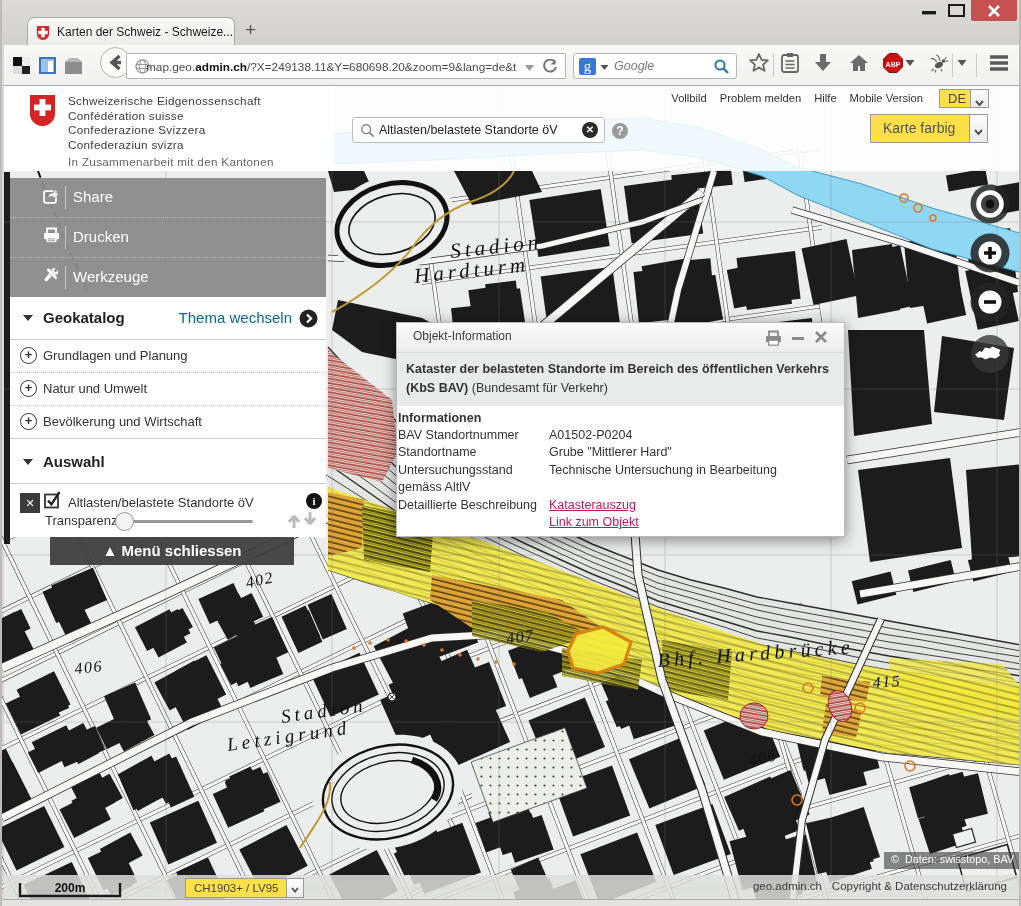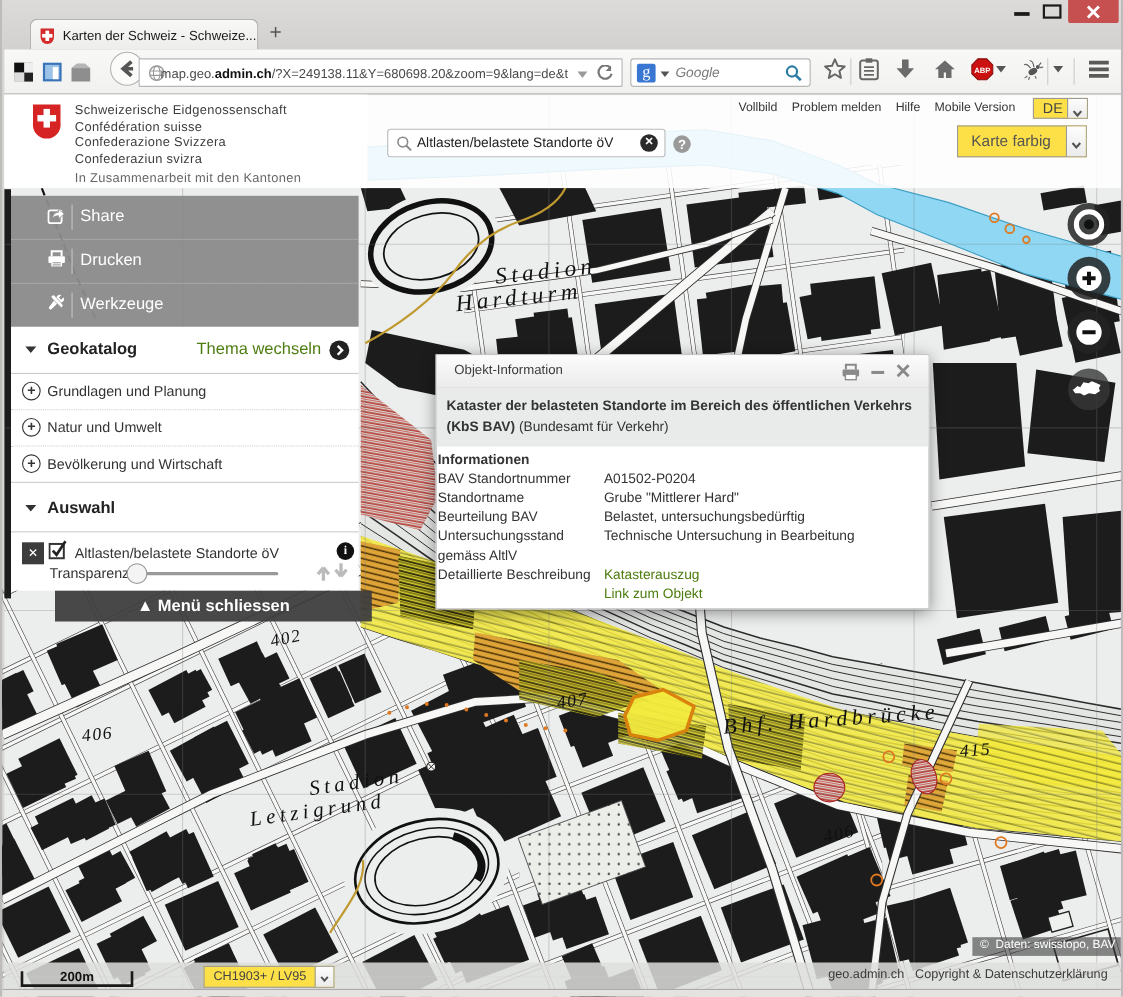--- a/index.html
+++ b/index.html
@@ -47,25 +47,25 @@
 
 #popup{position:absolute;left:392px;top:236px;width:447px;background:#fff;border:1px solid #bbb;box-shadow:0 3px 14px rgba(0,0,0,0.45)}
 #popuphead{height:29px;background:linear-gradient(#fcfcfc,#ebebeb);border-bottom:1px solid #ddd;position:relative}
 #popuphead .t{position:absolute;left:16px;top:6px;font-size:12px;color:#3c3c3c}
 #popuphead .ic{position:absolute;top:7px;color:#8a8a8a}
 #popupsub{background:#e9eaea;padding:7px 12px 8px 9px;font-size:12.5px;color:#333;line-height:1.5}
 #popupbody{padding:5px 0 4px 1px;font-size:12.5px;color:#333}
 .prow{display:flex;line-height:1.4}
 .prow .k{color:#333}
 .prow .k{width:151px;flex:none}
-a.lnk{color:#4d7c0f;}
+a.lnk{color:#be185d;text-decoration:underline}
 
 #attrib{position:absolute;right:2px;top:766px;height:16px;background:rgba(60,60,60,0.6);color:#fff;font-size:10.8px;padding:1px 5px 0 7px}
 #bbar{position:absolute;left:0;top:789px;width:1017px;height:25px;background:rgba(222,223,221,0.85);font-size:11.5px;color:#3a3a3a}
-#menuclose{position:absolute;left:46px;top:451px;width:288px;height:28px;background:rgba(62,62,62,0.95);color:#fff;
+#menuclose{position:absolute;left:46px;top:451px;width:244px;height:28px;background:rgba(62,62,62,0.95);color:#fff;
  font-size:15px;font-weight:bold;text-align:center;line-height:27px}
 </style></head>
 <body>
 <div id="win">
 <div id="mapwrap" style="position:absolute;left:0;top:0;width:1021px;height:906px">
       <svg xmlns="http://www.w3.org/2000/svg" width="1021" height="906" viewBox="0 0 1021 906" style="position:absolute;left:0;top:0">
 <defs>
 <pattern id="hy" width="7" height="7" patternUnits="userSpaceOnUse" patternTransform="rotate(14)">
             <rect width="7" height="7" fill="#f3e93a"></rect>
             <line x1="0" y1="1" x2="7" y2="1" stroke="#50500e" stroke-width="0.8"></line>
@@ -701,21 +701,21 @@
               <path d="M8.2 3.2 a3.4 3.4 0 0 1 4.6 -2 L10.6 3.4 L12.6 5.4 L14.8 3.2 a3.4 3.4 0 0 1 -4.6 4.6 L4 14 a1.5 1.5 0 0 1 -2.1 -2.1 Z" fill="#fff"></path>
               <path d="M3.2 2 L6 1 L14.5 10.5 L13 13 L4.5 4.5 Z" fill="#fff" stroke="#8b8b8b" stroke-width="0.6"></path>
             </svg></span>
           <span class="sep"></span>
           <span class="lbl">Werkzeuge</span>
         </div>
     <div id="cat">
       <div class="cathead">
             <span class="tri" style="position:absolute;left:13px;top:18px"></span>
             <b>Geokatalog</b>
-        <span style="position:absolute;right:34px;top:12px;font-size:15px;color:#4d7c0f">Thema wechseln</span>
+        <span style="position:absolute;right:34px;top:12px;font-size:15px;color:#0369a1">Thema wechseln</span>
         <svg style="position:absolute;right:8px;top:12px" width="19" height="19" viewBox="0 0 19 19">
               <circle cx="9.5" cy="9.5" r="9" fill="#222"></circle>
               <path d="M8 5.5 L12 9.5 L8 13.5" stroke="#fff" stroke-width="2.2" fill="none"></path>
             </svg>
       </div>
       <div class="catitem">
             <span class="plus">+</span>
             <span class="t">Grundlagen und Planung</span>
           </div>
       <div class="catitem">
@@ -770,24 +770,20 @@
       <div style="font-weight:bold;margin-bottom:2px">Informationen</div>
       <div class="prow">
             <span class="k">BAV Standortnummer</span>
             <span>A01502-P0204</span>
           </div>
       <div class="prow">
             <span class="k">Standortname</span>
             <span>Grube "Mittlerer Hard"</span>
           </div>
       <div class="prow">
-            <span class="k">Beurteilung BAV</span>
-            <span>Belastet, untersuchungsbedürftig</span>
-          </div>
-      <div class="prow">
             <span class="k">Untersuchungsstand gemäss AltlV</span>
             <span>Technische Untersuchung in Bearbeitung</span>
           </div>
       <div class="prow">
             <span class="k">Detaillierte Beschreibung</span>
             <span><a class="lnk">Katasterauszug</a></span>
           </div>
       <div class="prow" style="">
             <span class="k"></span>
             <span><a class="lnk">Link zum Objekt</a></span>

